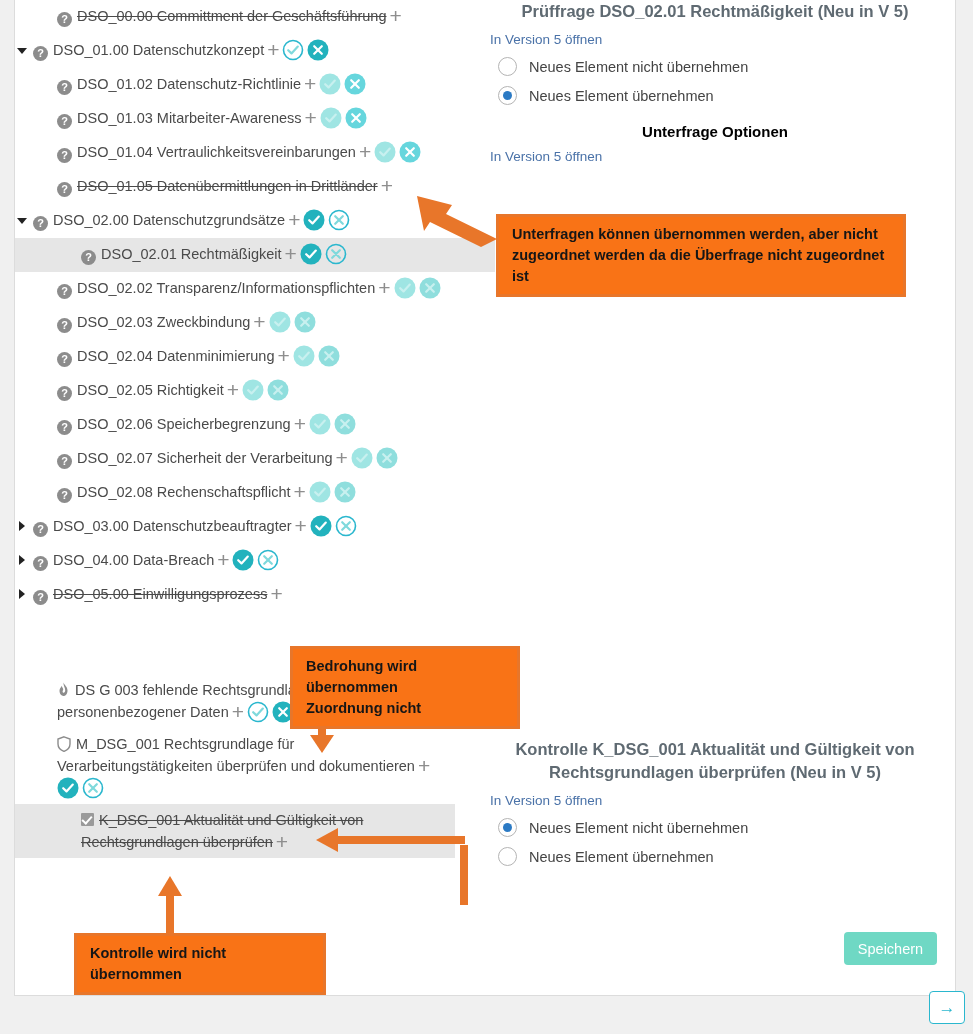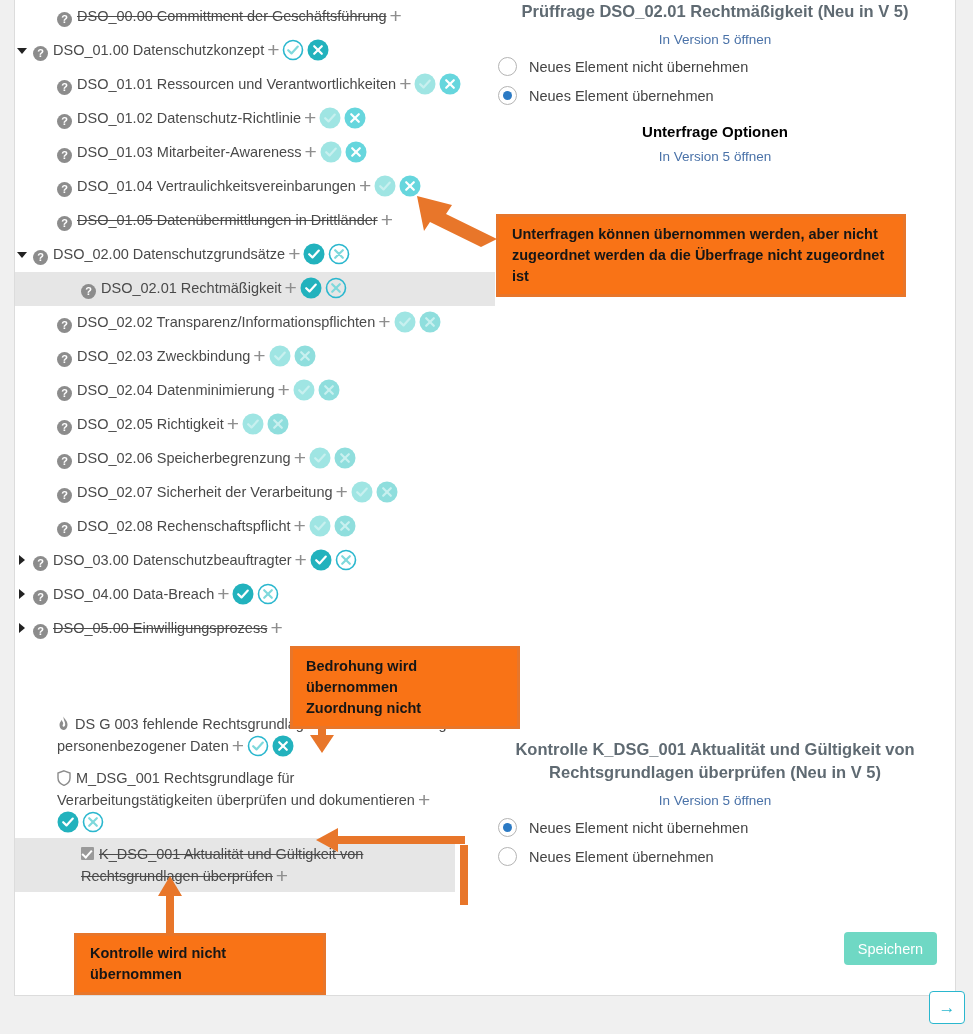--- a/index.html
+++ b/index.html
@@ -146,21 +146,20 @@
   
   .panel-title {
     text-align: center;
     font-size: 16.5px;
     font-weight: bold;
     color: #5f6a72;
     line-height: 23px;
     padding: 0 12px;
   }
   .panel-link {
-    text-align: center;
     font-size: 13.5px;
     color: #4a72a8;
     margin-top: 9px;
     cursor: pointer;
   }
   .panel-sub {
     text-align: center;
     font-size: 15px;
     font-weight: bold;
     color: #000000;
@@ -245,31 +244,20 @@
         <span style="flex: 0 0 auto; width: 24px;"></span>
         <span class="rowbody"><span class="ico-q">?</span><span class="label strike">DSO_00.00 Committment der Geschäftsführung</span><span class="plus">+</span></span>
       </div>
       <div class="row">
         <span class="caret down"></span>
         <span class="rowbody"><span class="ico-q">?</span><span class="label">DSO_01.00 Datenschutzkonzept</span><span class="plus">+</span><span class="cico"><svg width="22" height="22" viewBox="0 0 22 22">
               <circle cx="11" cy="11" r="9.5" fill="none" stroke="#2ab7ce" stroke-width="1.6"></circle>
               <path d="M6.2 11.2 L9.5 14.4 L15.8 7.6" fill="none" stroke="#7fd9dc" stroke-width="2.2" stroke-linecap="round" stroke-linejoin="round"></path>
             </svg></span><span class="cico"><svg width="22" height="22" viewBox="0 0 22 22">
               <circle cx="11" cy="11" r="10.5" fill="#22b2bd"></circle>
-              <path d="M7.2 7.2 L14.8 14.8 M14.8 7.2 L7.2 14.8" fill="none" stroke="#ffffff" stroke-width="2.2" stroke-linecap="round"></path>
-            </svg></span></span>
-      </div>
-      <div class="row">
-        <span class="caret"></span>
-        <span style="flex: 0 0 auto; width: 24px;"></span>
-        <span class="rowbody"><span class="ico-q">?</span><span class="label">DSO_01.01 Ressourcen und Verantwortlichkeiten</span><span class="plus">+</span><span class="cico"><svg width="22" height="22" viewBox="0 0 22 22">
-              <circle cx="11" cy="11" r="10.5" fill="#9fe5e3"></circle>
-              <path d="M6.2 11.2 L9.5 14.4 L15.8 7.6" fill="none" stroke="#c8f0ef" stroke-width="2.2" stroke-linecap="round" stroke-linejoin="round"></path>
-            </svg></span><span class="cico"><svg width="22" height="22" viewBox="0 0 22 22">
-              <circle cx="11" cy="11" r="10.5" fill="#66d6dd"></circle>
               <path d="M7.2 7.2 L14.8 14.8 M14.8 7.2 L7.2 14.8" fill="none" stroke="#ffffff" stroke-width="2.2" stroke-linecap="round"></path>
             </svg></span></span>
       </div>
       <div class="row">
         <span class="caret"></span>
         <span style="flex: 0 0 auto; width: 24px;"></span>
         <span class="rowbody"><span class="ico-q">?</span><span class="label">DSO_01.02 Datenschutz-Richtlinie</span><span class="plus">+</span><span class="cico"><svg width="22" height="22" viewBox="0 0 22 22">
               <circle cx="11" cy="11" r="10.5" fill="#9fe5e3"></circle>
               <path d="M6.2 11.2 L9.5 14.4 L15.8 7.6" fill="none" stroke="#c8f0ef" stroke-width="2.2" stroke-linecap="round" stroke-linejoin="round"></path>
             </svg></span><span class="cico"><svg width="22" height="22" viewBox="0 0 22 22">

